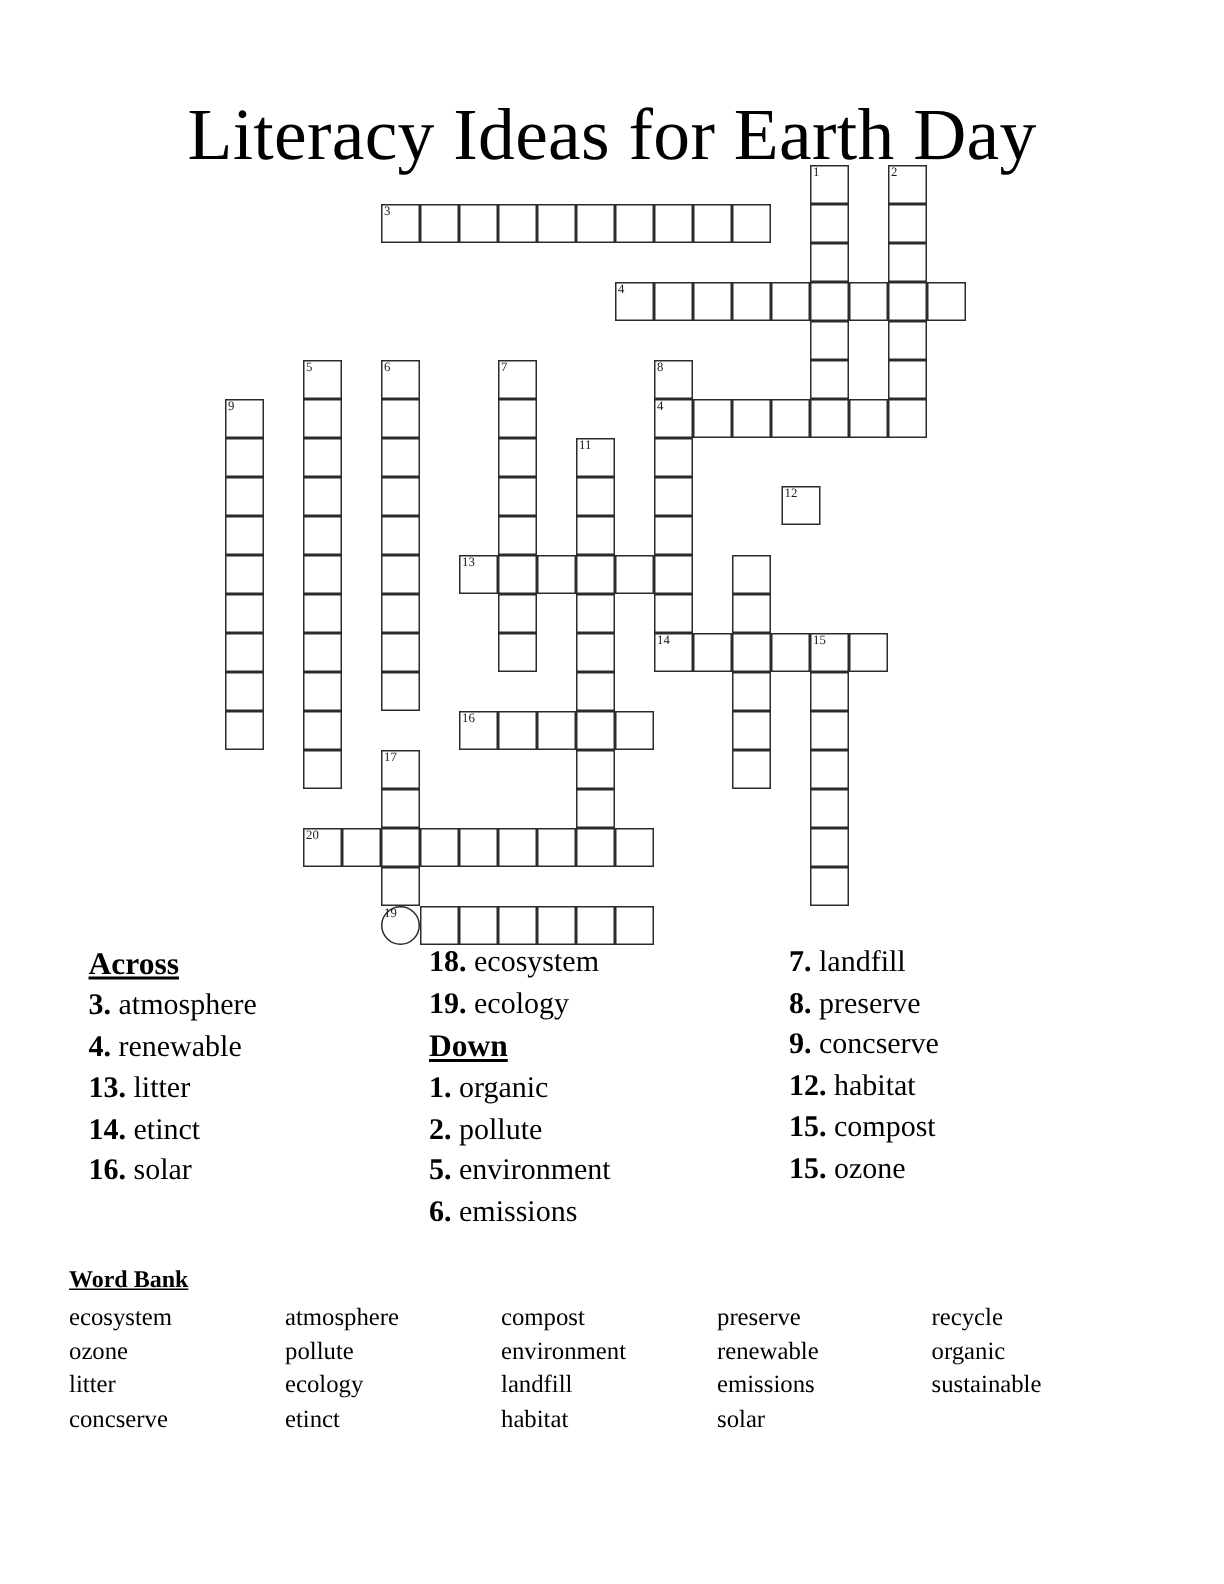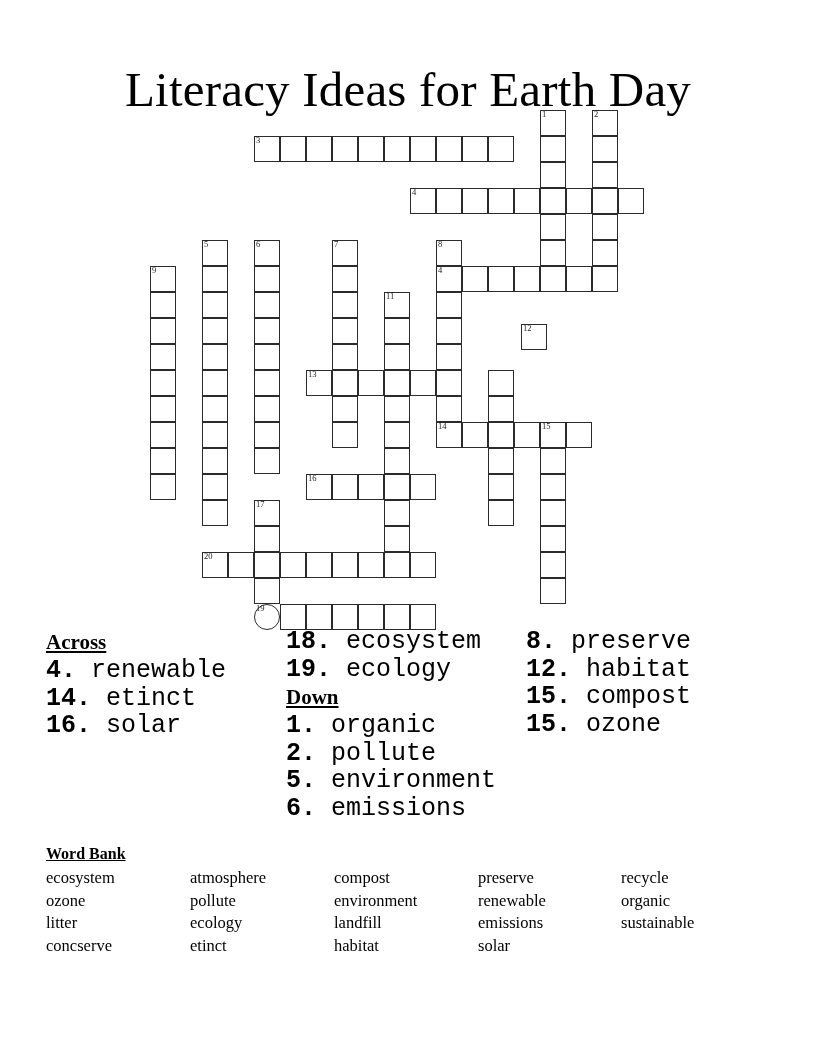--- a/index.html
+++ b/index.html
@@ -62,38 +62,38 @@
     position: absolute;
     left: 46px;
     top: 628px;
     width: 740px;
     height: 200px;
   }
   .clue-col {
     position: absolute;
     top: 0;
   }
-  #clue-col-1 { left: 0px;   width: 235px; }
+  #clue-col-1 { left: 13px;   width: 235px; }
   #clue-col-2 { left: 240px; width: 235px; }
   #clue-col-3 { left: 480px; width: 260px; }
 
   .clue-heading {
     font-size: 21px;
     line-height: 28px;
     font-weight: bold;
     text-decoration: underline;
     font-family: "Liberation Serif", "DejaVu Serif", serif;
     margin: 0 0 1px 0;
     white-space: nowrap;
   }
   .clue-row {
-    font-size: 25px;
+    font-size: 20px;
     line-height: 27.5px;
     white-space: nowrap;
-    font-family: Liberation Mono, monospace;
+    font-family: Liberation Serif, serif;
   }
   .clue-row .cn {
     font-weight: bold;
   }
   .clue-row .ct {
     font-weight: normal;
   }
 
   
   #word-bank {
@@ -301,35 +301,39 @@
     <div class="cell" style="left: 306px; top: 604px;"></div>
     <div class="cell" style="left: 332px; top: 604px;"></div>
     <div class="cell" style="left: 358px; top: 604px;"></div>
     <div class="cell" style="left: 384px; top: 604px;"></div>
     <div class="cell" style="left: 410px; top: 604px;"></div>
   </div>
 
 <div id="clues">
   <div class="clue-col" id="clue-col-1">
       <div class="clue-heading">Across</div>
+      <div class="clue-row"><span class="cn">3.</span><span class="ct"> atmosphere</span></div>
       <div class="clue-row"><span class="cn">4.</span><span class="ct"> renewable</span></div>
+      <div class="clue-row"><span class="cn">13.</span><span class="ct"> litter</span></div>
       <div class="clue-row"><span class="cn">14.</span><span class="ct"> etinct</span></div>
       <div class="clue-row"><span class="cn">16.</span><span class="ct"> solar</span></div>
     </div>
   <div class="clue-col" id="clue-col-2">
       <div class="clue-row"><span class="cn">18.</span><span class="ct"> ecosystem</span></div>
       <div class="clue-row"><span class="cn">19.</span><span class="ct"> ecology</span></div>
       <div class="clue-heading">Down</div>
       <div class="clue-row"><span class="cn">1.</span><span class="ct"> organic</span></div>
       <div class="clue-row"><span class="cn">2.</span><span class="ct"> pollute</span></div>
       <div class="clue-row"><span class="cn">5.</span><span class="ct"> environment</span></div>
       <div class="clue-row"><span class="cn">6.</span><span class="ct"> emissions</span></div>
     </div>
   <div class="clue-col" id="clue-col-3">
+      <div class="clue-row"><span class="cn">7.</span><span class="ct"> landfill</span></div>
       <div class="clue-row"><span class="cn">8.</span><span class="ct"> preserve</span></div>
+      <div class="clue-row"><span class="cn">9.</span><span class="ct"> concserve</span></div>
       <div class="clue-row"><span class="cn">12.</span><span class="ct"> habitat</span></div>
       <div class="clue-row"><span class="cn">15.</span><span class="ct"> compost</span></div>
       <div class="clue-row"><span class="cn">15.</span><span class="ct"> ozone</span></div>
     </div>
 </div>
 
 <div id="word-bank">
   <div id="word-bank-title">Word Bank</div>
   <div id="word-bank-grid" style="height: 90px;">
       <div class="wb-col" style="left: 0px;">

